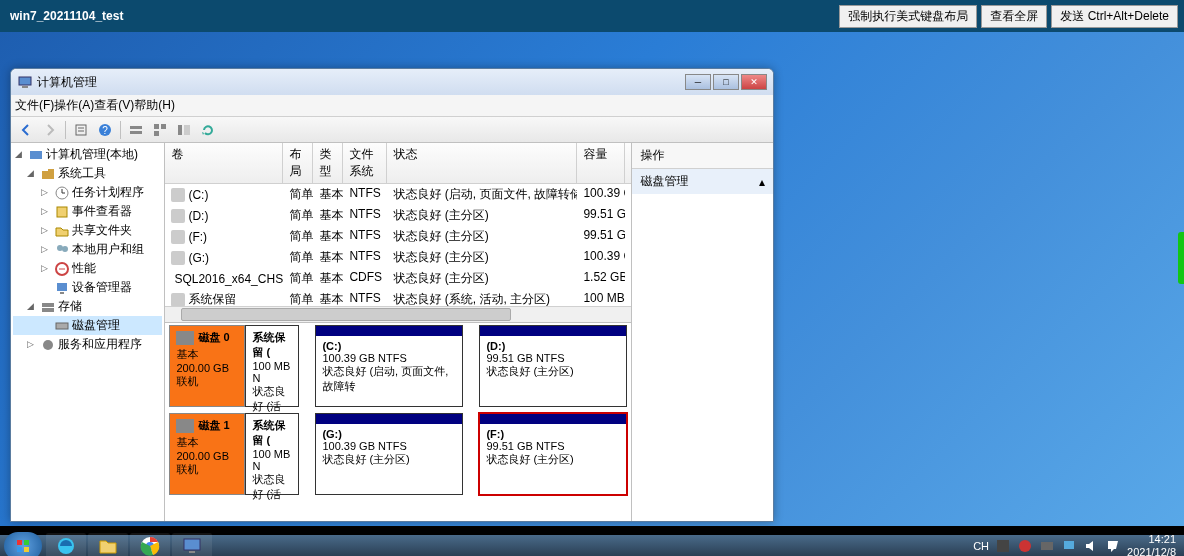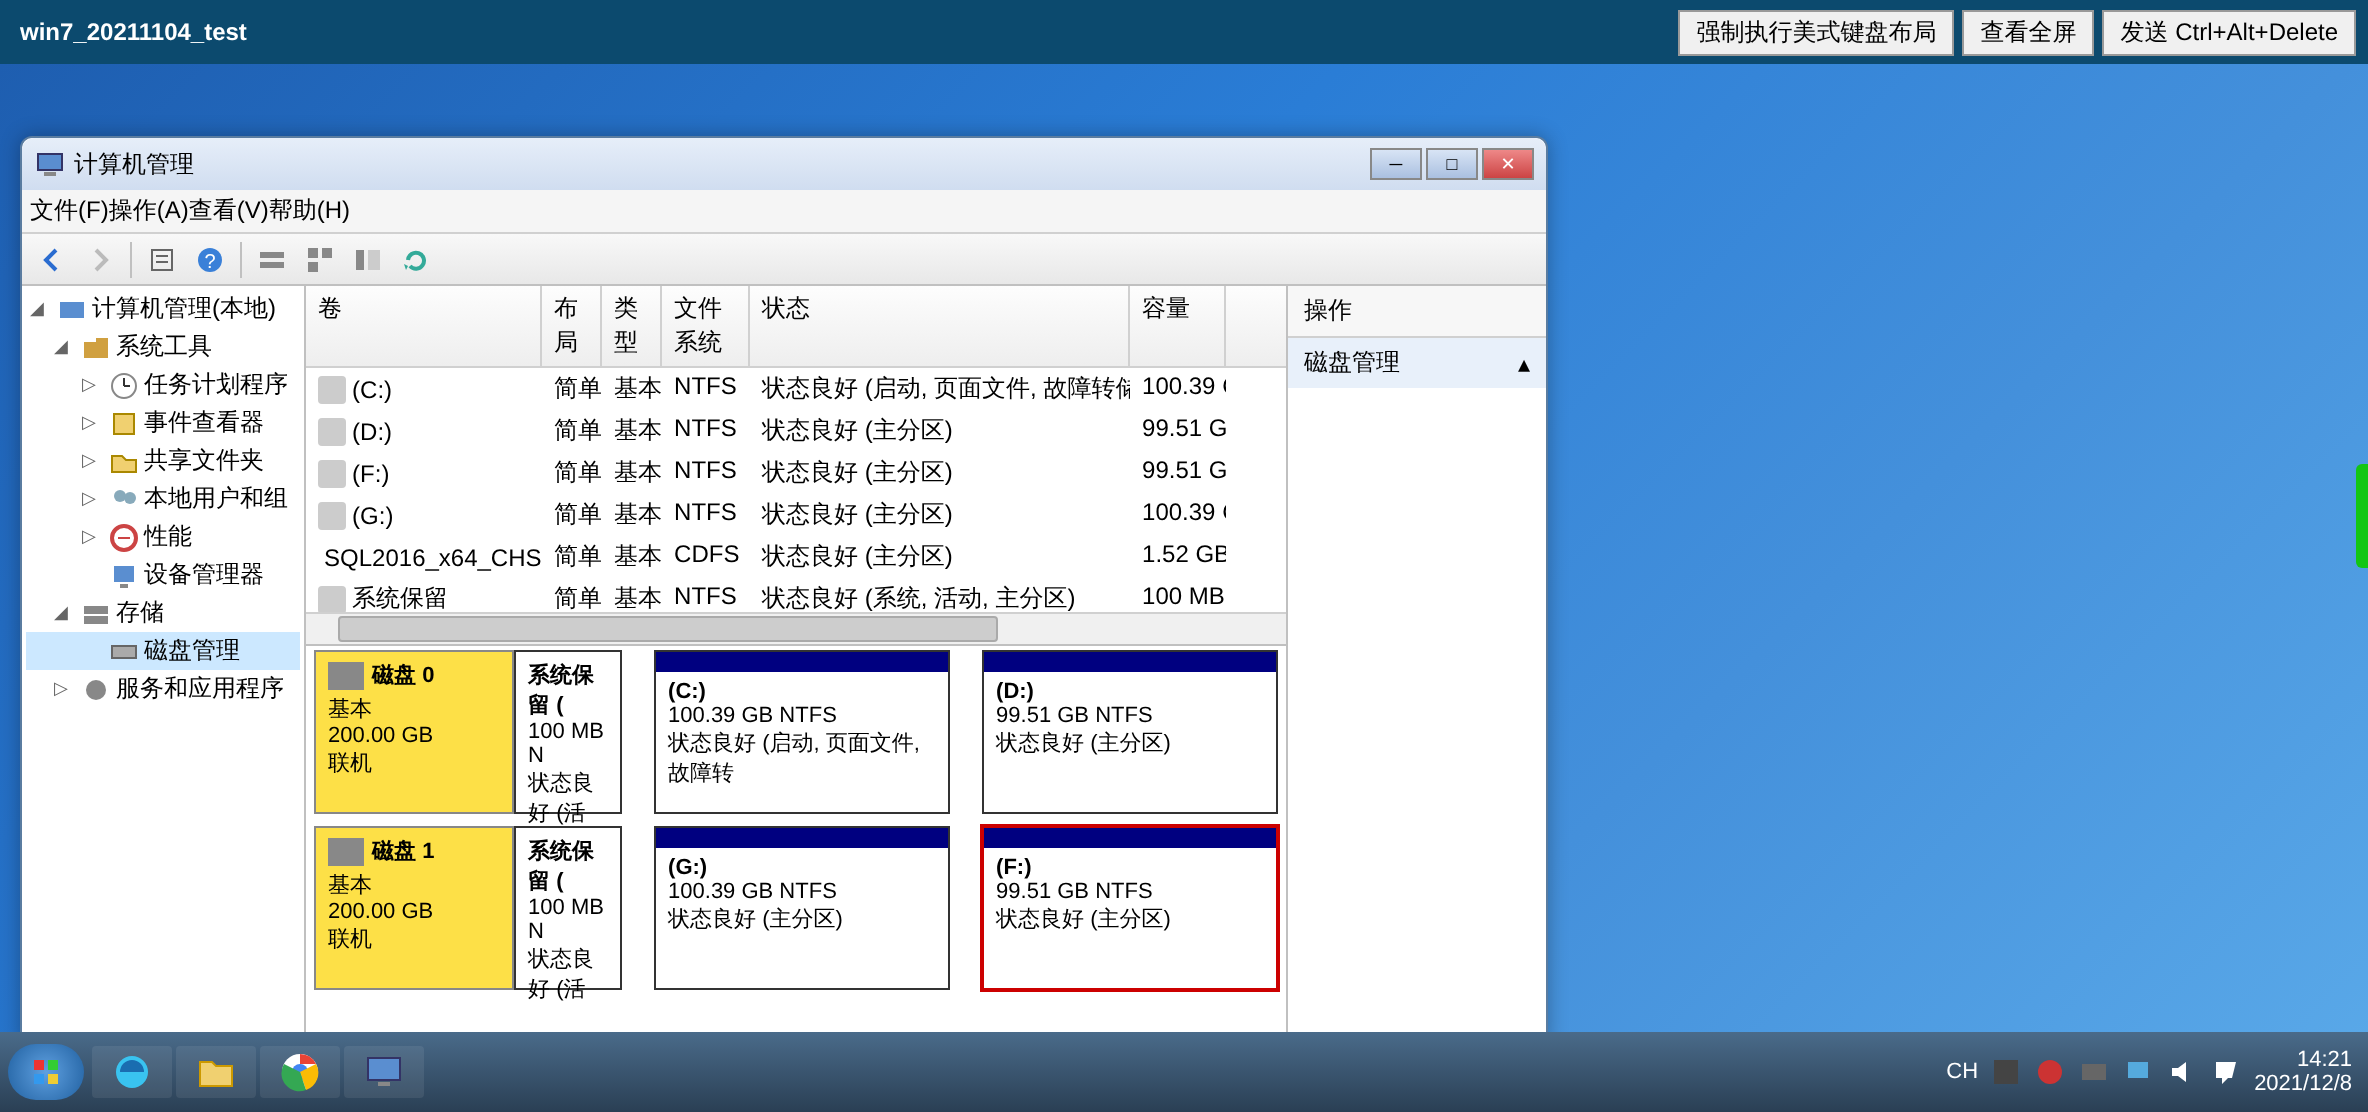--- a/index.html
+++ b/index.html
@@ -65,42 +65,42 @@
 .vc-type { width: 30px; }
 .vc-fs { width: 44px; }
 .vc-status { width: 190px; }
 .vc-cap { width: 48px; text-align: right; }
 .hscroll { height: 16px; background: #f0f0f0; border-top: 1px solid #d0d0d0; position: relative; }
 .hscroll-thumb { position: absolute; left: 16px; top: 1px; width: 330px; height: 13px; background: #cdcdcd; border: 1px solid #aaa; border-radius: 2px; }
 
 
 .disk-panel { flex: 1; overflow: auto; padding: 2px 4px; }
 .disk-row { display: flex; margin-bottom: 6px; height: 82px; }
-.disk-label { width: 100px; border: 1px solid #888; padding: 4px 6px; font-size: 11px; background: #fde047; }
+.disk-label { width: 76px; border: 1px solid #888; padding: 4px 6px; font-size: 11px; background: #f97316; }
 .disk-label .dtitle { font-weight: bold; margin-bottom: 2px; display: flex; align-items: center; }
 .disk-label .dicon { width: 18px; height: 14px; background: #888; margin-right: 4px; }
 .disk-parts { flex: 1; display: flex; gap: 16px; }
 .part { border: 1px solid #333; display: flex; flex-direction: column; font-size: 11px; }
 .part-header { height: 10px; background: #000080; }
 .part-body { padding: 4px 6px; flex: 1; }
 .part-body .pname { font-weight: bold; }
 .part.highlight { outline: 2px solid #cc0000; outline-offset: -1px; }
 .legend { display: flex; gap: 14px; font-size: 11px; padding: 4px; align-items: center; }
 .legend-box { width: 12px; height: 12px; display: inline-block; margin-right: 4px; vertical-align: middle; }
 .legend-unalloc { background: #000; }
 .legend-primary { background: #000080; }
 
 
 .actions-panel { width: 144px; font-size: 12px; }
 .actions-header { padding: 4px 8px; border-bottom: 1px solid #d0d0d0; background: #f7f7f7; }
 .actions-context { padding: 4px 8px; background: #e8f0fa; display: flex; justify-content: space-between; align-items: center; }
 .actions-more { padding: 4px 18px; display: flex; justify-content: space-between; align-items: center; cursor: pointer; }
 
 
-.taskbar { position: absolute; bottom: 0; left: 0; right: 0; height: 40px; background: linear-gradient(#4a6b8a, #2a3f54); display: flex; align-items: center; padding: 0 4px; }
+.taskbar { position: absolute; bottom: 0; left: 0; right: 0; height: 21px; background: linear-gradient(#4a6b8a, #2a3f54); display: flex; align-items: center; padding: 0 4px; }
 .start-btn { width: 38px; height: 28px; border-radius: 14px; background: radial-gradient(circle, #5fa0e0, #2060a0); display: flex; align-items: center; justify-content: center; cursor: pointer; }
 .tb-icons { display: flex; gap: 2px; margin-left: 4px; }
 .tb-icon { width: 40px; height: 26px; display: flex; align-items: center; justify-content: center; cursor: pointer; background: rgba(255,255,255,0.08); border-radius: 2px; }
 .tray { margin-left: auto; display: flex; align-items: center; gap: 6px; color: #fff; font-size: 11px; }
 .tray-icon { width: 16px; height: 16px; display: inline-block; }
 .clock { text-align: right; line-height: 1.1; padding-right: 4px; }
 
 
 .side-pill { position: absolute; right: 0; top: 200px; width: 6px; height: 52px; background: #13c613; border-radius: 3px 0 0 3px; }
 

